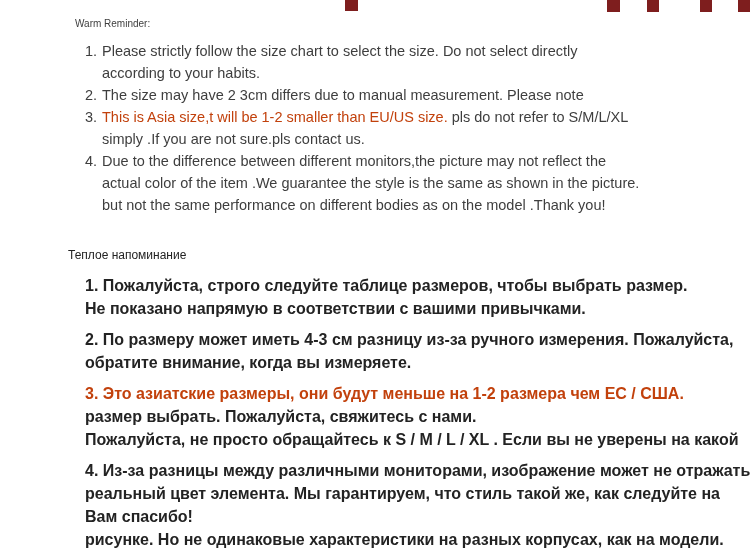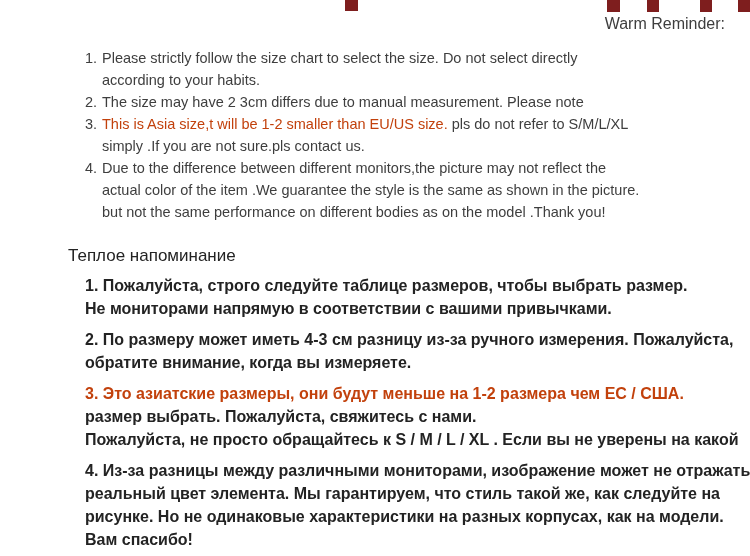--- a/index.html
+++ b/index.html
@@ -31,24 +31,23 @@
   .en {
     position: absolute;
     top: 13px;
     left: 75px;
     width: 650px;
     color: #3e3e3e;
     font-size: 14.5px;
     line-height: 22px;
   }
   .en .section-title {
-    font-size: 16px;
+    font-size: 10px;
     font-weight: normal;
-    margin: 0 0 12px 0;
-    text-align: right;
+    margin: 0 0 5px 0;
   }
   .en .para {
     display: flex;
     padding-left: 10px;
   }
   .en .num {
     flex: 0 0 auto;
     width: 17px;
   }
   .en .txt {
@@ -59,21 +58,21 @@
   .ru {
     position: absolute;
     top: 244px;
     left: 68px;
     width: 670px;
     color: #232323;
     font-size: 16px;
     line-height: 23px;
   }
   .ru .section-title {
-    font-size: 17px;
+    font-size: 12px;
     font-weight: normal;
     margin: 0 0 7px 0;
   }
   .ru .para {
     padding-left: 17px;
     margin: 0 0 8px 0;
     font-weight: bold;
   }
 
   .line {
@@ -127,33 +126,33 @@
           </div>
         </div>
       </div>
   </section>
 
   <section class="ru">
     <h2 class="section-title">Теплое напоминание</h2>
     <div id="ru-items">
         <div class="para">
           <span class="line"><span>1. Пожалуйста, строго следуйте таблице размеров, чтобы выбрать размер.</span></span>
-          <span class="line"><span>Не мониторами напрямую в соответствии с вашими привычками.</span></span>
+          <span class="line"><span>Не показано напрямую в соответствии с вашими привычками.</span></span>
         </div>
         <div class="para">
           <span class="line"><span>2. По размеру может иметь 4-3 см разницу из-за ручного измерения. Пожалуйста,</span></span>
           <span class="line"><span>обратите внимание, когда вы измеряете.</span></span>
         </div>
         <div class="para">
           <span class="line"><span class="red">3. Это азиатские размеры, они будут меньше на 1-2 размера чем ЕС / США.</span></span>
           <span class="line"><span>размер выбрать. Пожалуйста, свяжитесь с нами.</span></span>
           <span class="line"><span>Пожалуйста, не просто обращайтесь к S / M / L / XL . Если вы не уверены на какой</span></span>
         </div>
         <div class="para">
           <span class="line"><span>4. Из-за разницы между различными мониторами, изображение может не отражать</span></span>
           <span class="line"><span>реальный цвет элемента. Мы гарантируем, что стиль такой же, как следуйте на</span></span>
+          <span class="line"><span>Вам спасибо!</span></span>
           <span class="line"><span>рисунке. Но не одинаковые характеристики на разных корпусах, как на модели.</span></span>
-          <span class="line"><span>Вам спасибо!</span></span>
         </div>
       </div>
   </section>
 
 </div>
 
 </body></html>

